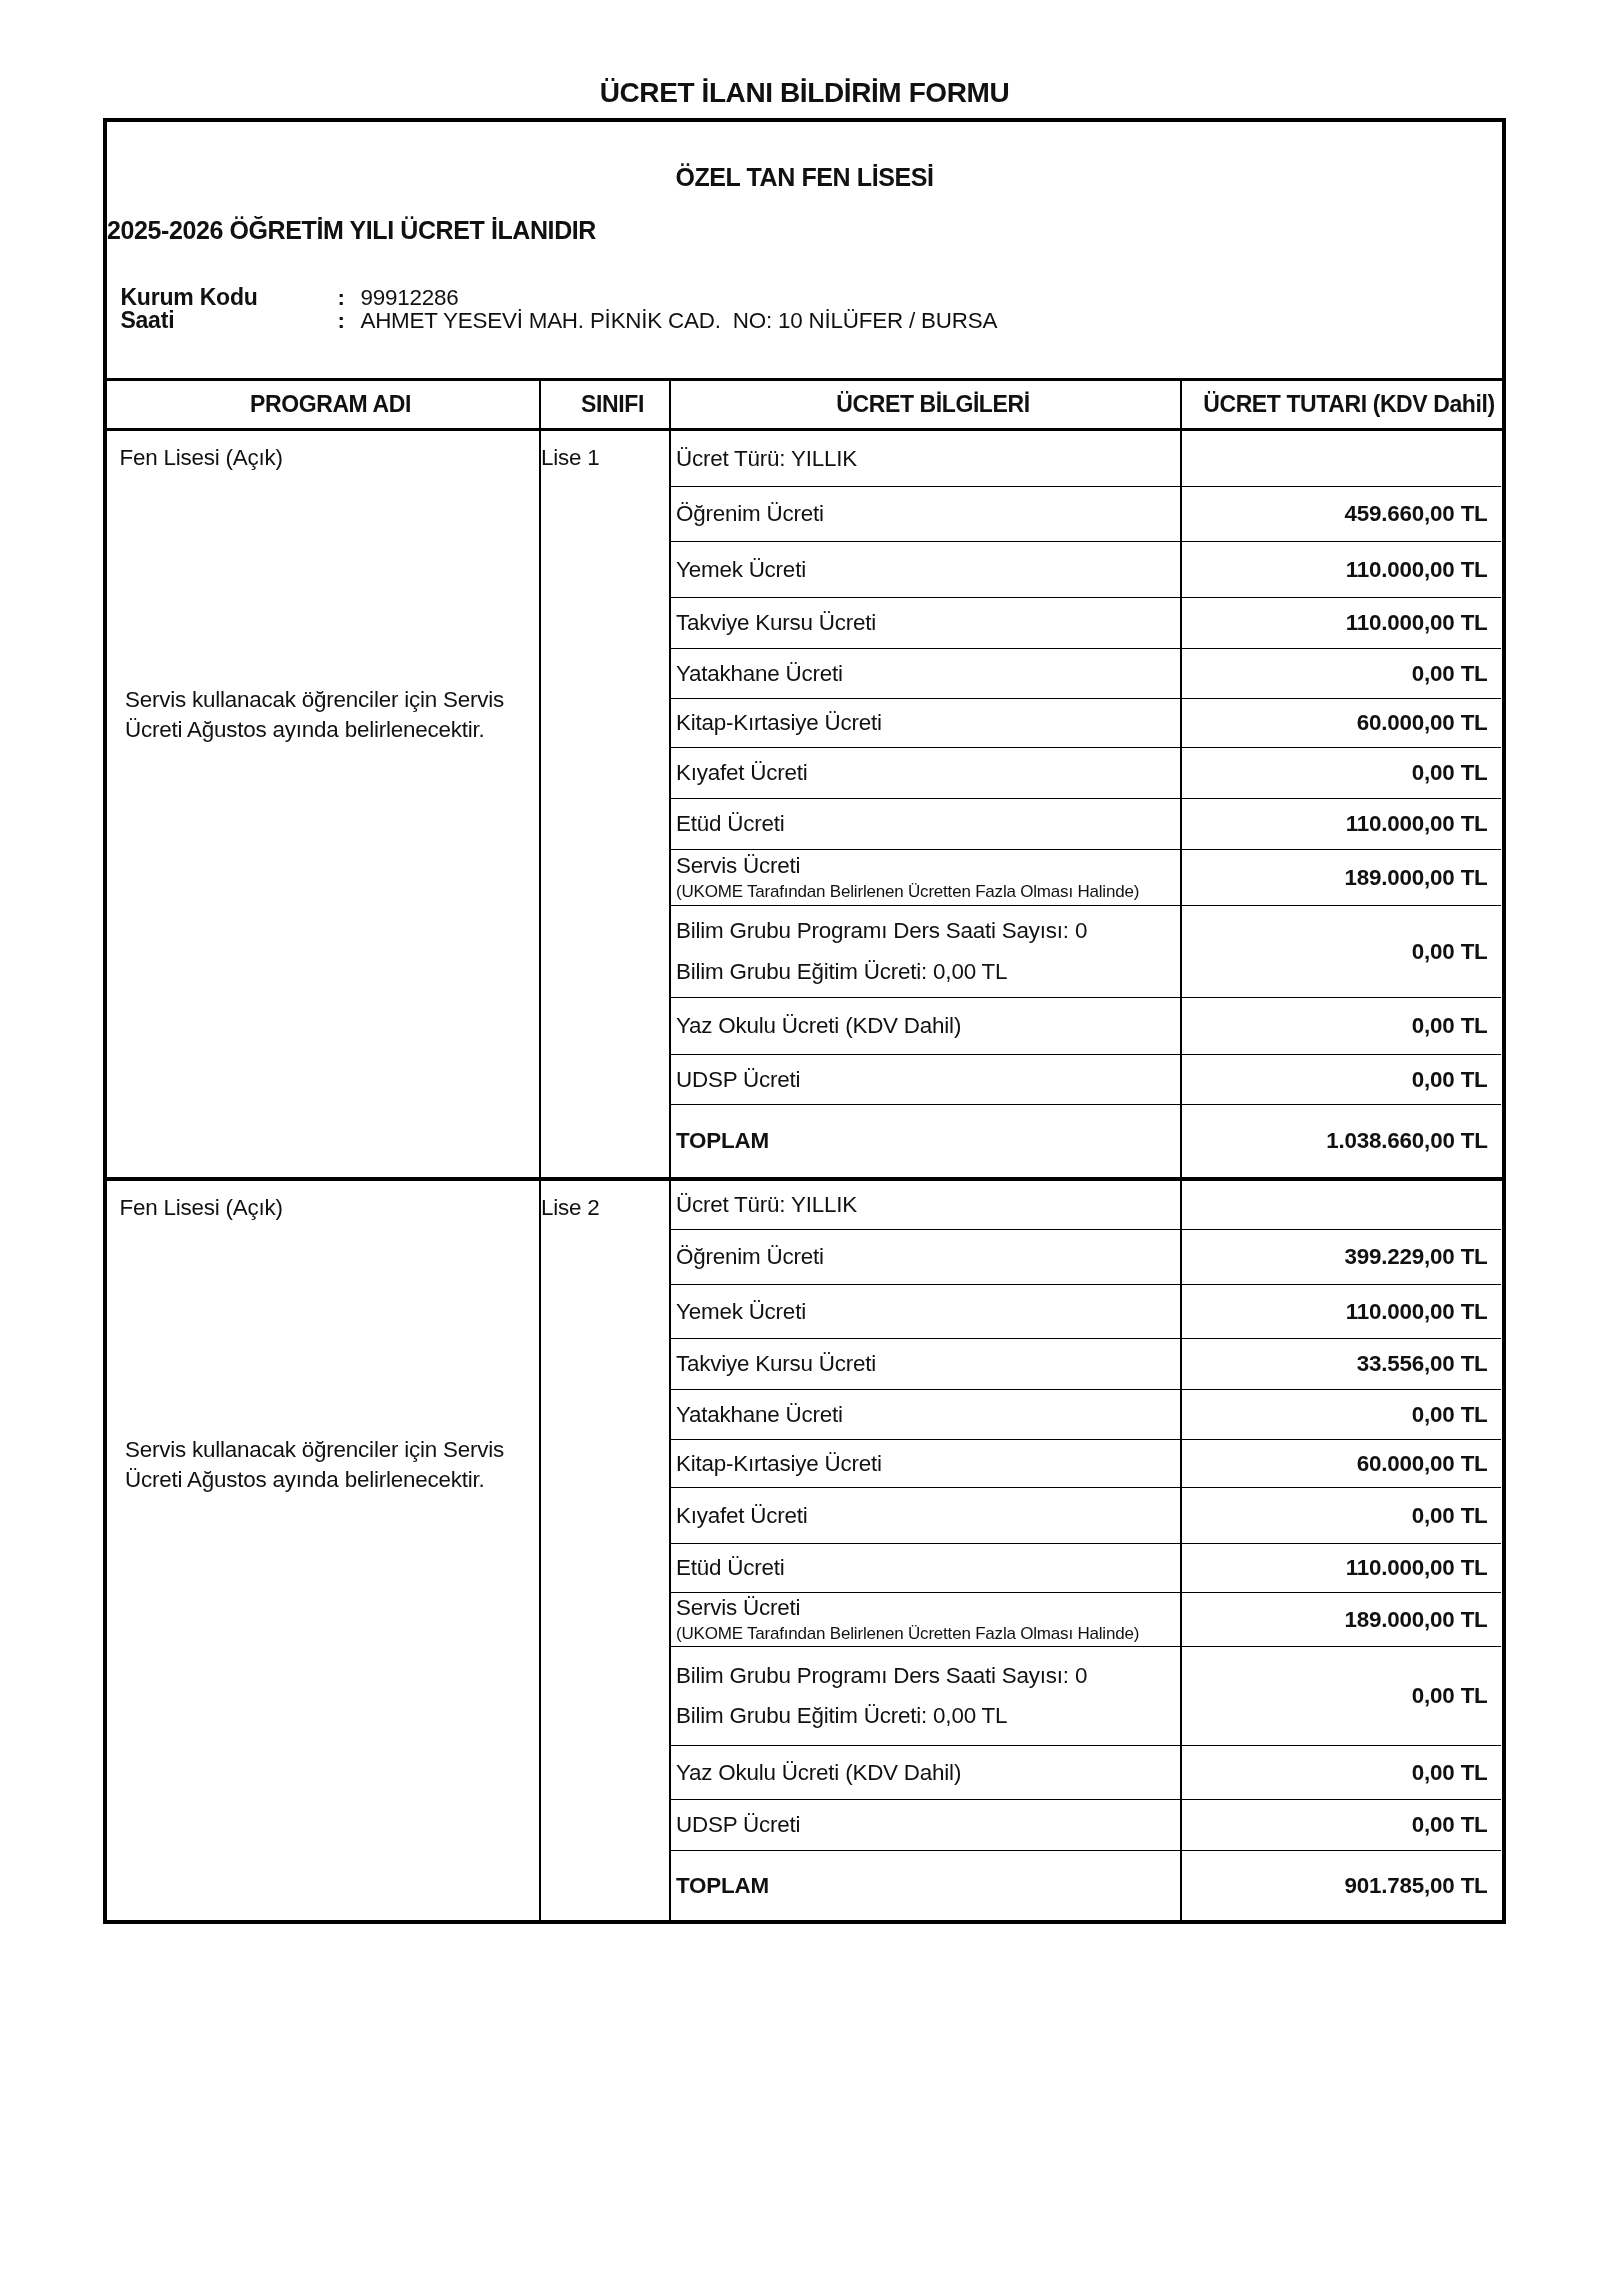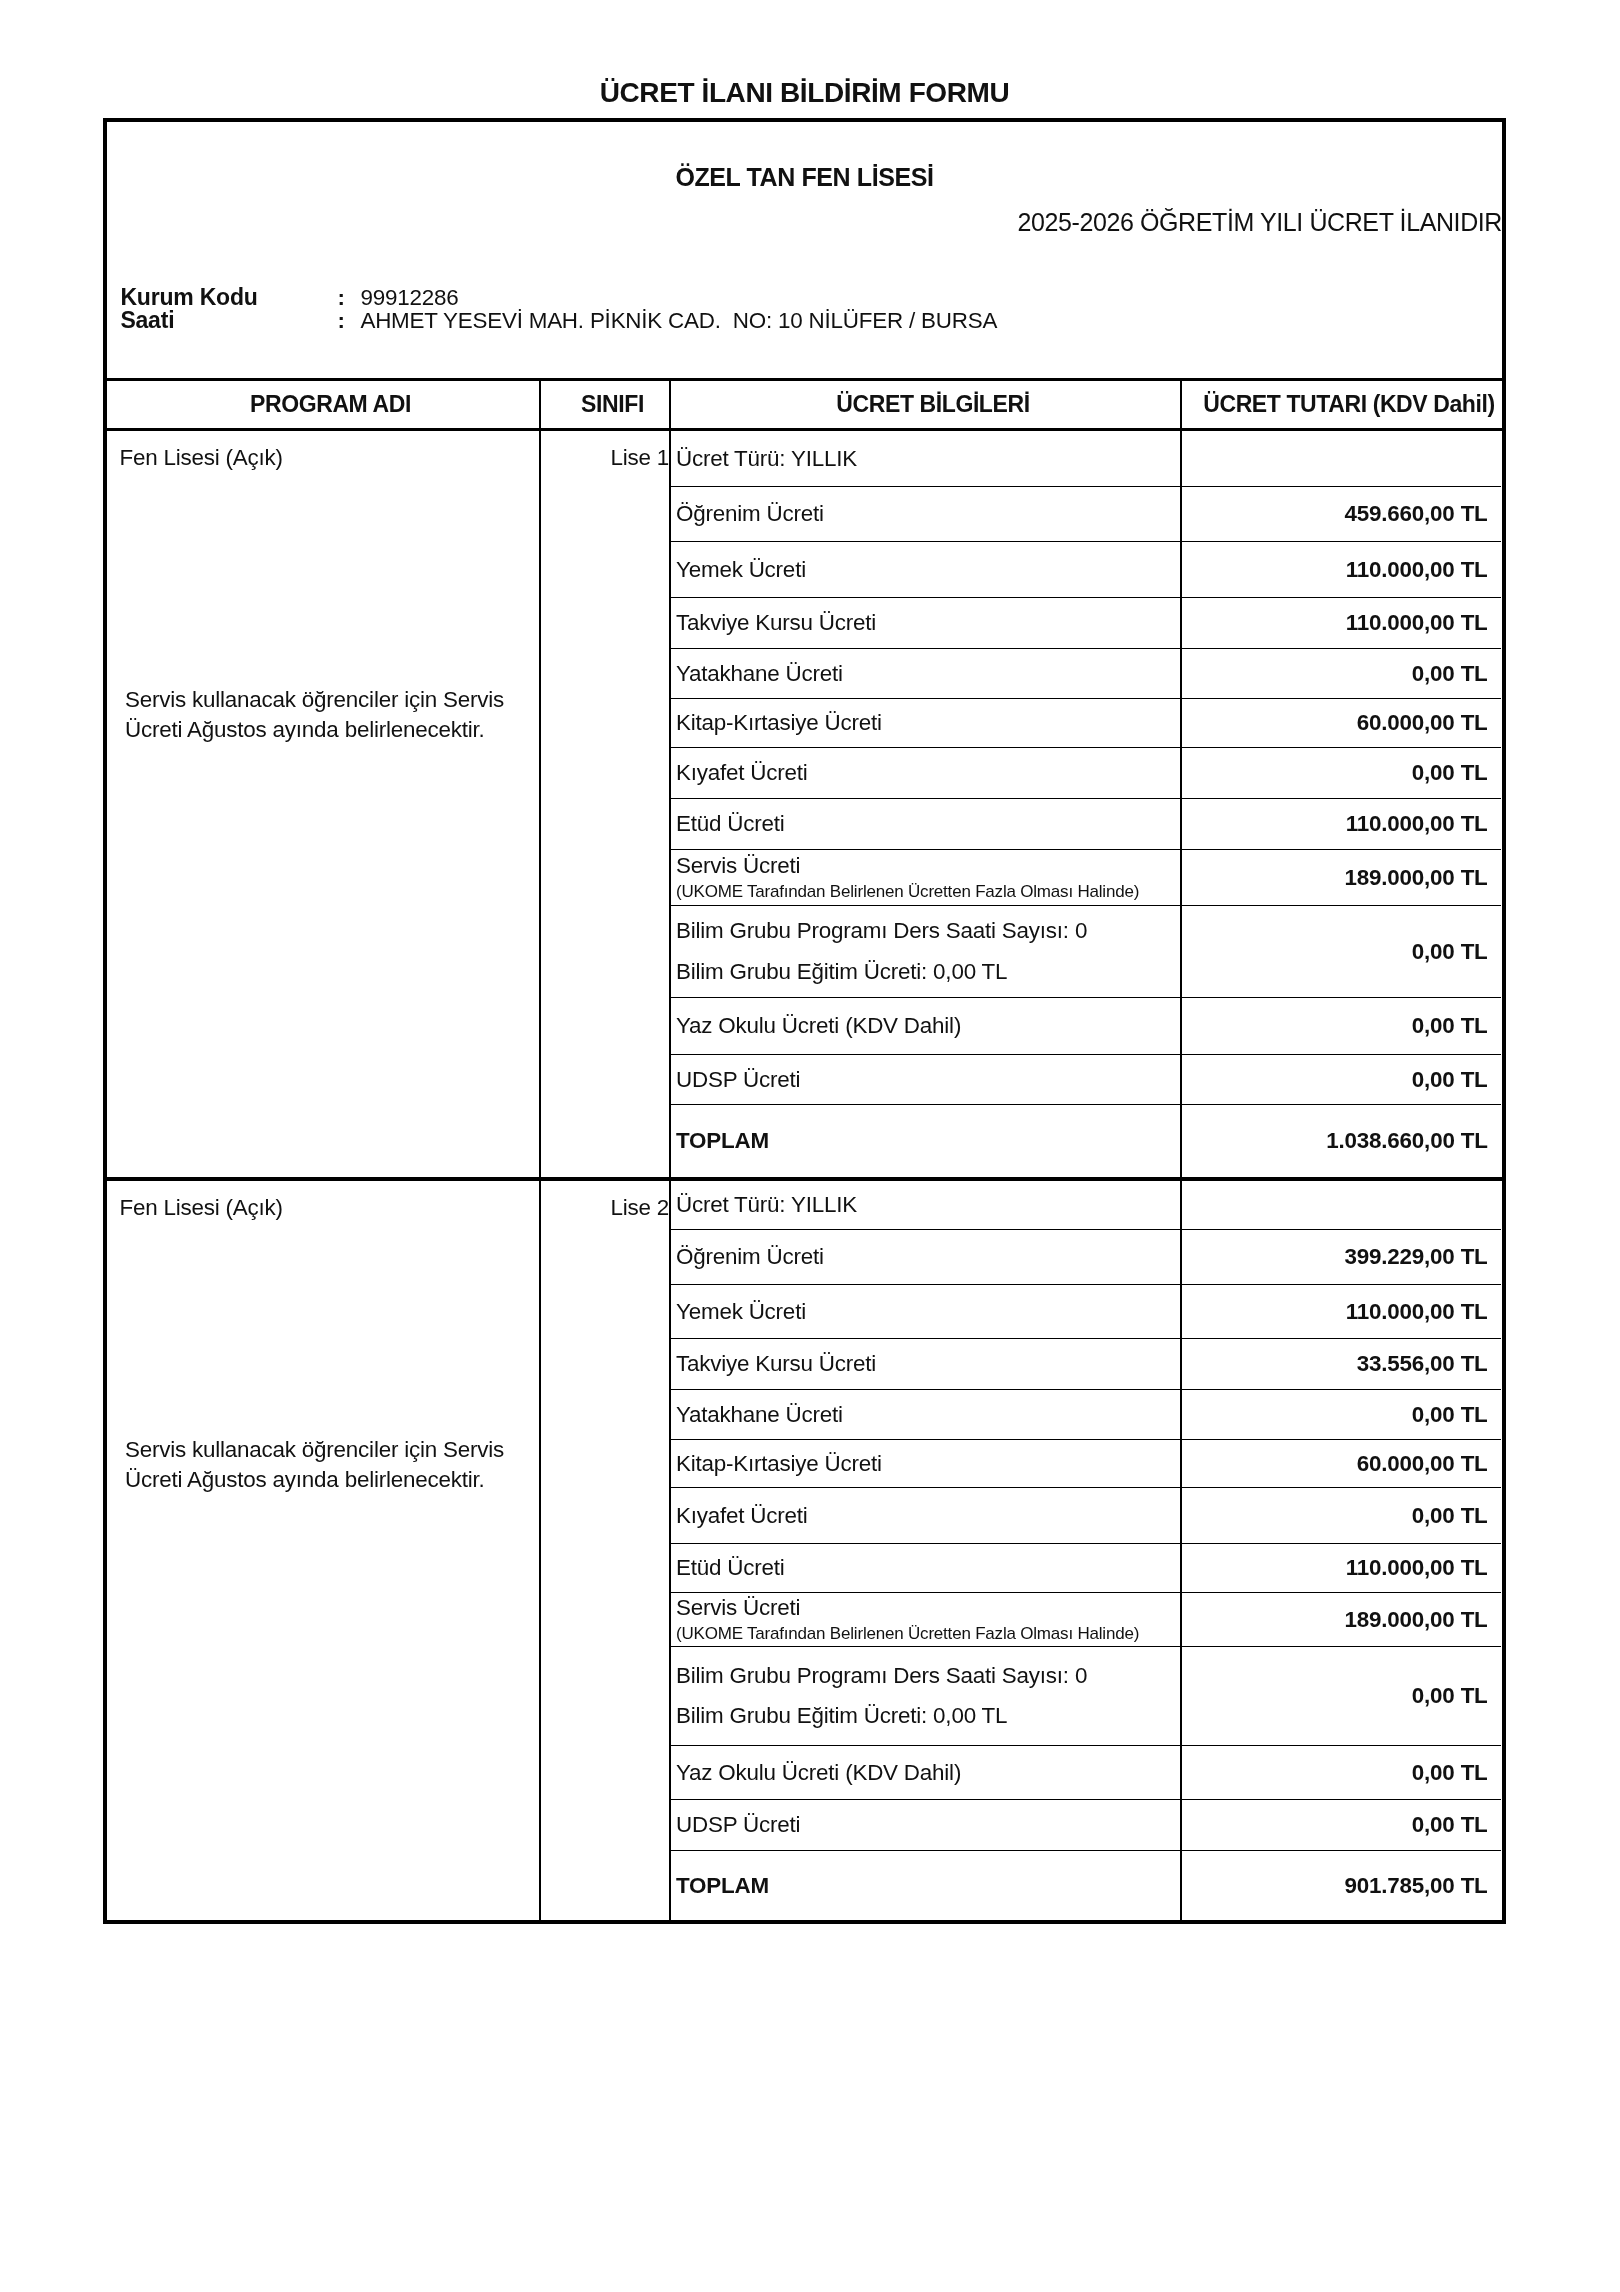--- a/index.html
+++ b/index.html
@@ -16,21 +16,21 @@
     text-align: center; font-weight: bold; font-size: 28px;
     letter-spacing: -0.4px;
   }
   .frame {
     position: absolute; top: 118px; left: 103px; width: 1403px;
     border: 4.5px solid #000; background: #fff;
   }
   
   .info-box { position: relative; height: 259px; border-bottom: 3.6px solid #000; }
   .school-name { text-align: center; padding-top: 41px; font-weight: bold; font-size: 25px; letter-spacing: -0.4px; }
-  .subtitle    { text-align: right; margin-top: 16px; font-weight: normal; font-size: 25px; letter-spacing: -0.4px; }
+  .subtitle    { text-align: left; margin-top: 24px; font-weight: bold; font-size: 25px; letter-spacing: -0.4px; }
   .info-field  { position: absolute; left: 13.4px; font-size: 22.4px; white-space: pre; }
   .info-field.f-kurum { top: 150px; margin-top: 12px; }
   .info-field.f-adres { top: 185px; }
   .info-field .label { display: inline-block; width: 217px; font-weight: bold; font-size: 23px; }
   .info-field .colon { display: inline-block; width: 23px; font-weight: bold; text-align: left; }
   .info-field .value { font-size: 22.4px; }
   
   .thead {
     display: grid; grid-template-columns: 434px 130px 511px 319px;
     height: 50px; border-bottom: 3.6px solid #000;
@@ -51,21 +51,21 @@
   .section.s2 {
     border-top: 4.5px solid #000;
     grid-template-rows: 49px 55px 54px 51px 50px 48px 56px 49px 54px 99px 54px 51px 69px;
   }
   .cell-program {
     grid-column: 1; grid-row: 1 / -1; border-right: 2.7px solid #000;
     position: relative; padding: 14.3px 12.5px 0 12.5px; font-size: 22.4px;
   }
   .cell-grade {
     grid-column: 2; grid-row: 1 / -1; border-right: 2.7px solid #000;
-    text-align: right; padding-top: 14.3px; font-size: 22.4px;
+    text-align: left; padding-top: 14.3px; font-size: 22.4px;
   }
   .note {
     position: absolute; top: 254px; left: 18px; width: 405px;
     font-size: 22.4px; line-height: 30px; letter-spacing: -0.2px;
   }
   .c3 {
     grid-column: 3; border-right: 2.7px solid #000; border-bottom: 1.8px solid #000;
     display: flex; align-items: center; padding-left: 5px; font-size: 22.4px;
   }
   .c4 {

